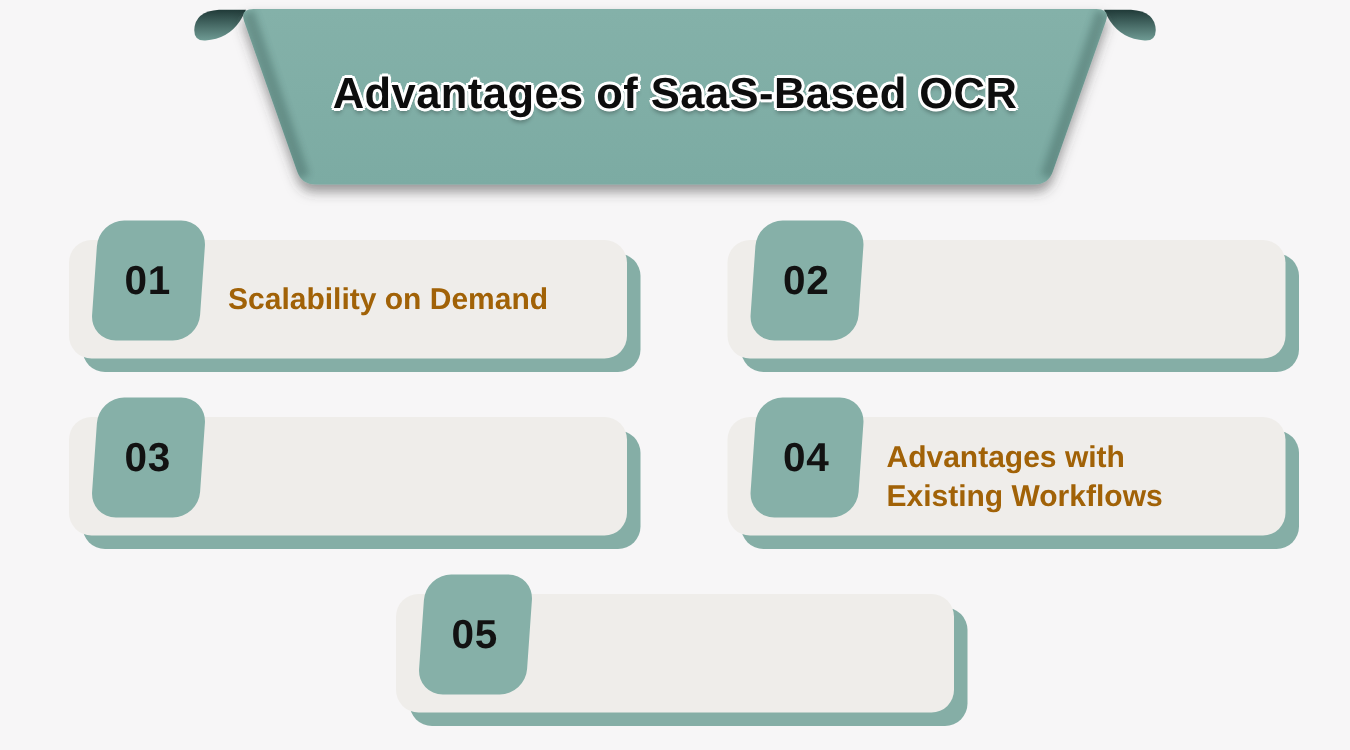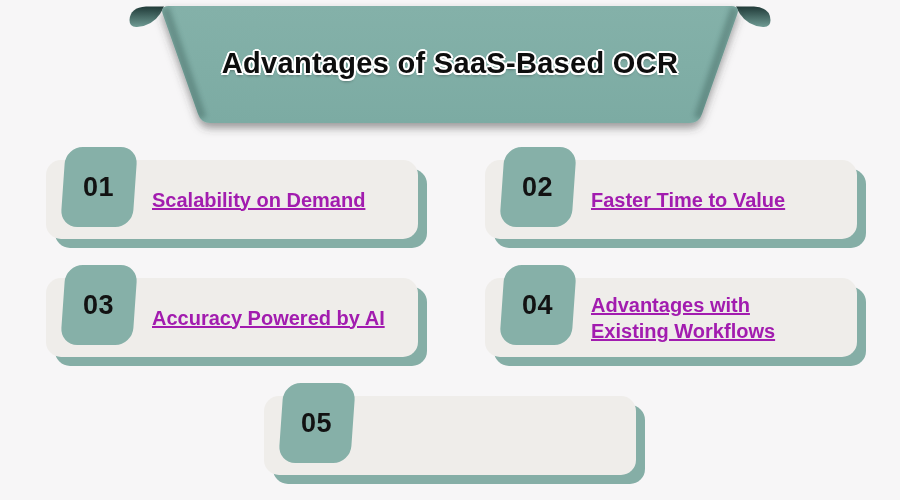--- a/index.html
+++ b/index.html
@@ -52,24 +52,23 @@
   }
   .badge-number {
     transform: skewX(4deg);
     font-size: 27px; font-weight: 700; letter-spacing: 0.5px;
     color: #121212;
   }
   .card-title {
     position: absolute; left: 106px; top: 50%;
     transform: translateY(-50%);
     font-size: 20px; font-weight: 700; line-height: 1.3;
-    color: #a21caf;
+    color: #a16207;
     white-space: pre-line;
     width: 255px;
-    text-decoration: underline;
   }
 </style>
 </head>
 <body>
 
 <div class="stage">
 
   <div class="banner">
     <svg width="900" height="160" viewBox="0 0 900 160">
       <defs>
@@ -109,28 +108,26 @@
     <div class="badge">
       <span class="badge-number">01</span>
     </div>
     <div class="card-title">Scalability on Demand</div>
   </div>
 
   <div class="card card-2">
     <div class="badge">
       <span class="badge-number">02</span>
     </div>
-    <div class="card-title">Faster Time to Value</div>
   </div>
 
   <div class="card card-3">
     <div class="badge">
       <span class="badge-number">03</span>
     </div>
-    <div class="card-title">Accuracy Powered by AI</div>
   </div>
 
   <div class="card card-4">
     <div class="badge">
       <span class="badge-number">04</span>
     </div>
     <div class="card-title">Advantages with
 Existing Workflows</div>
   </div>
 

